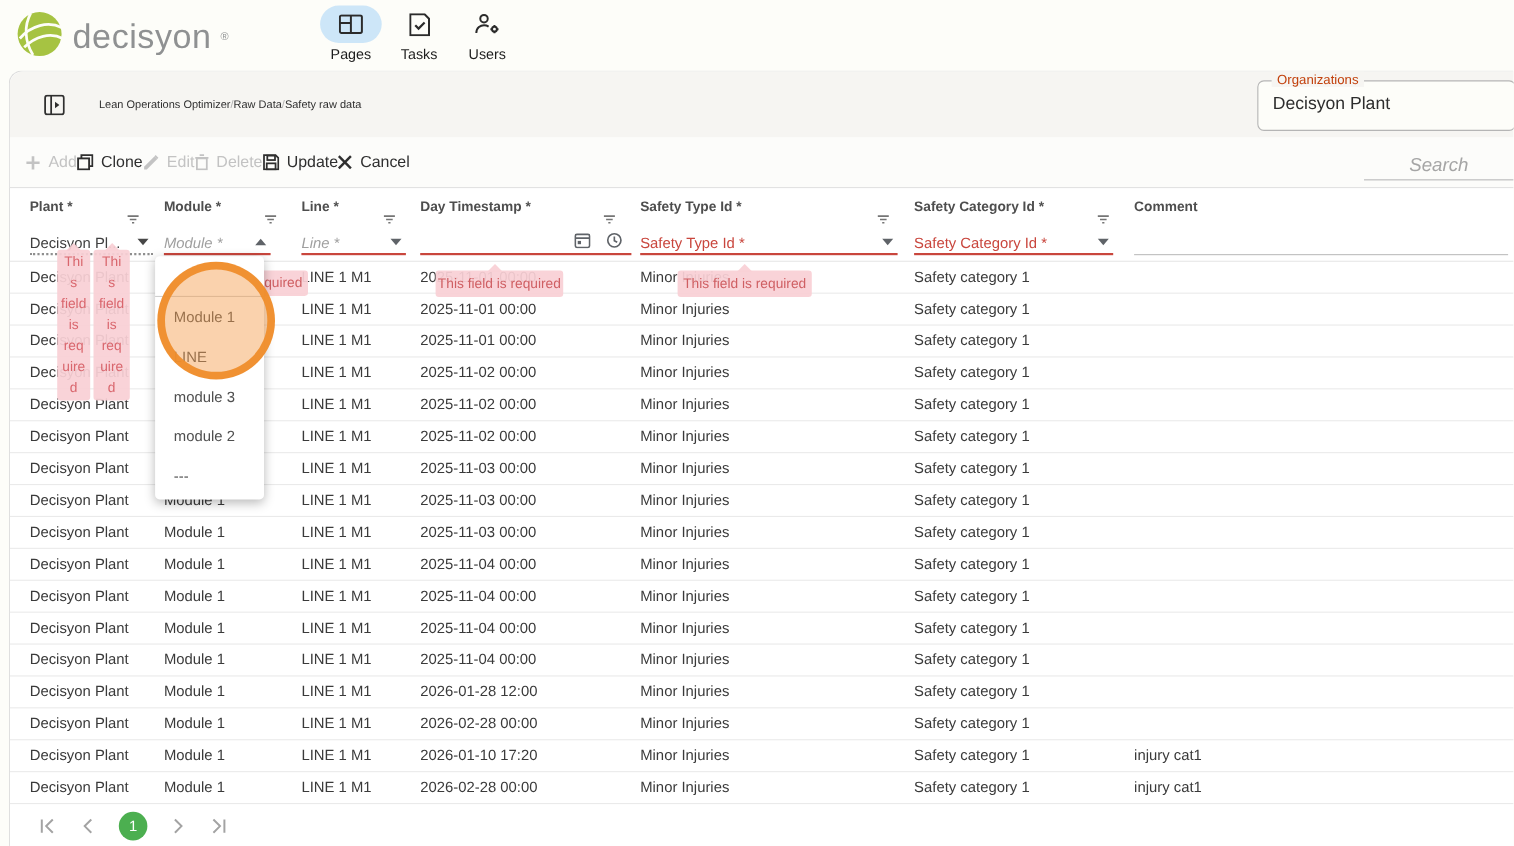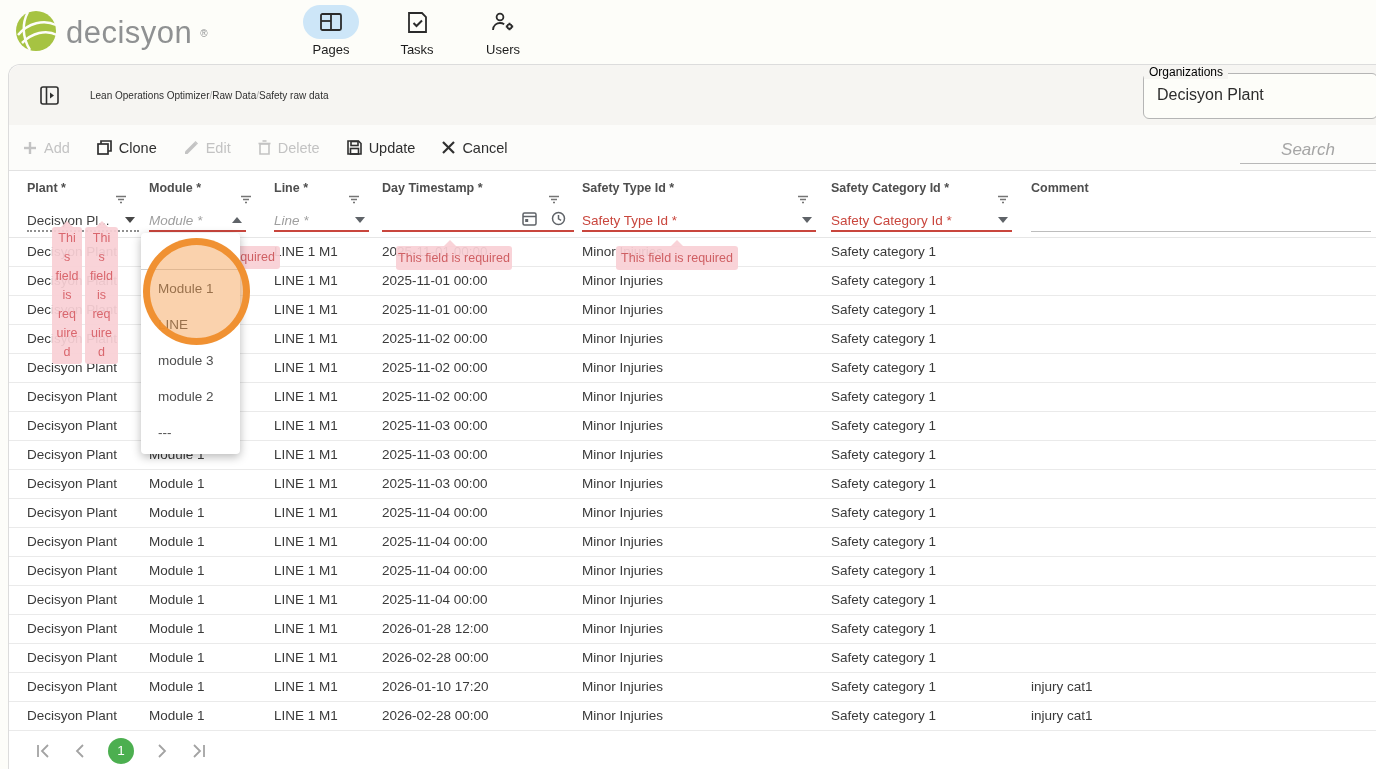--- a/index.html
+++ b/index.html
@@ -8,40 +8,40 @@
     position:relative;
     font-family:"Liberation Sans", sans-serif;
     background:#fdfdf9;
     color:#3a3a3a;
   }
   
   .topbar { position:absolute; top:0; left:0; width:1376px; height:64px; background:#fdfdf9; }
   .logo { position:absolute; left:14px; top:9px; display:flex; align-items:center; gap:8px; }
   .logo-word { font-size:31px; color:#8f9192; letter-spacing:0.5px; }
   .logo-reg { font-size:10px; color:#8f9192; vertical-align:super; }
-  .topnav { position:absolute; left:300px; top:5px; display:flex; gap:24px; }
+  .topnav { position:absolute; left:288px; top:5px; display:flex; }
   .nav-item { width:62px; display:flex; flex-direction:column; align-items:center; cursor:pointer; }
   .nav-pill { width:56px; height:34px; border-radius:17px; display:flex; align-items:center; justify-content:center; }
   .nav-item.active .nav-pill { background:#cde6f8; }
   .nav-label { font-size:13px; color:#1c1c1c; margin-top:3px; }
   
   .card { position:absolute; top:64px; left:8px; right:0; bottom:0; background:#fff;
           border-left:1px solid #dcdcdc; border-top:1px solid #dcdcdc; border-top-left-radius:12px; }
   .crumbbar { position:relative; height:60px; background:#f6f5f2; border-top-left-radius:12px; }
   .toggle-btn { position:absolute; left:31px; top:21px; cursor:pointer; }
   .breadcrumb { position:absolute; left:81px; top:0; height:60px; display:flex; align-items:center; gap:0;
                 font-size:10px; color:#2f2f2f; }
   .crumb-sep { color:#b0b0b0; }
   .org-box { position:absolute; right:-2px; top:8px; width:235px; height:46px; background:#fdfdf9;
              border:1px solid #b5b5b5; border-radius:6px; }
-  .org-legend { position:absolute; top:-9px; left:0; background:#f6f5f2; padding:0 5px; font-size:12px; color:#000000; }
+  .org-legend { position:absolute; top:-9px; left:12px; background:#f6f5f2; padding:0 5px; font-size:12px; color:#c2410c; }
   .org-value { padding:12px 0 0 13px; font-size:16px; color:#2d2d2d; }
   
   .toolbar { position:relative; height:46px; background:#fcfcfa; display:flex; align-items:center;
-             gap:27px; padding-left:14px; border-bottom:1px solid #e2e2e2; }
+             padding-left:14px; border-bottom:1px solid #e2e2e2; }
   .tbtn { display:flex; align-items:center; gap:7px; font-size:14.5px; color:#2f2f2f; cursor:pointer; }
   .tbtn.disabled { color:#c3c3c3; cursor:default; }
   .tbtn svg { display:block; }
   .search-wrap { position:absolute; right:0; bottom:6px; width:136px; }
   .search-wrap input { width:100%; border:none; outline:none; background:transparent;
                        border-bottom:1px solid #b8b8b8; font-size:17px; padding:3px 4px; text-align:center; }
   .search-wrap input::placeholder { font-style:italic; color:#a5a5a5; }
   
   .thead { position:relative; height:34px; font-size:12.5px; font-weight:bold; color:#4e4e4e; }
   .thead .cell { line-height:34px; }

